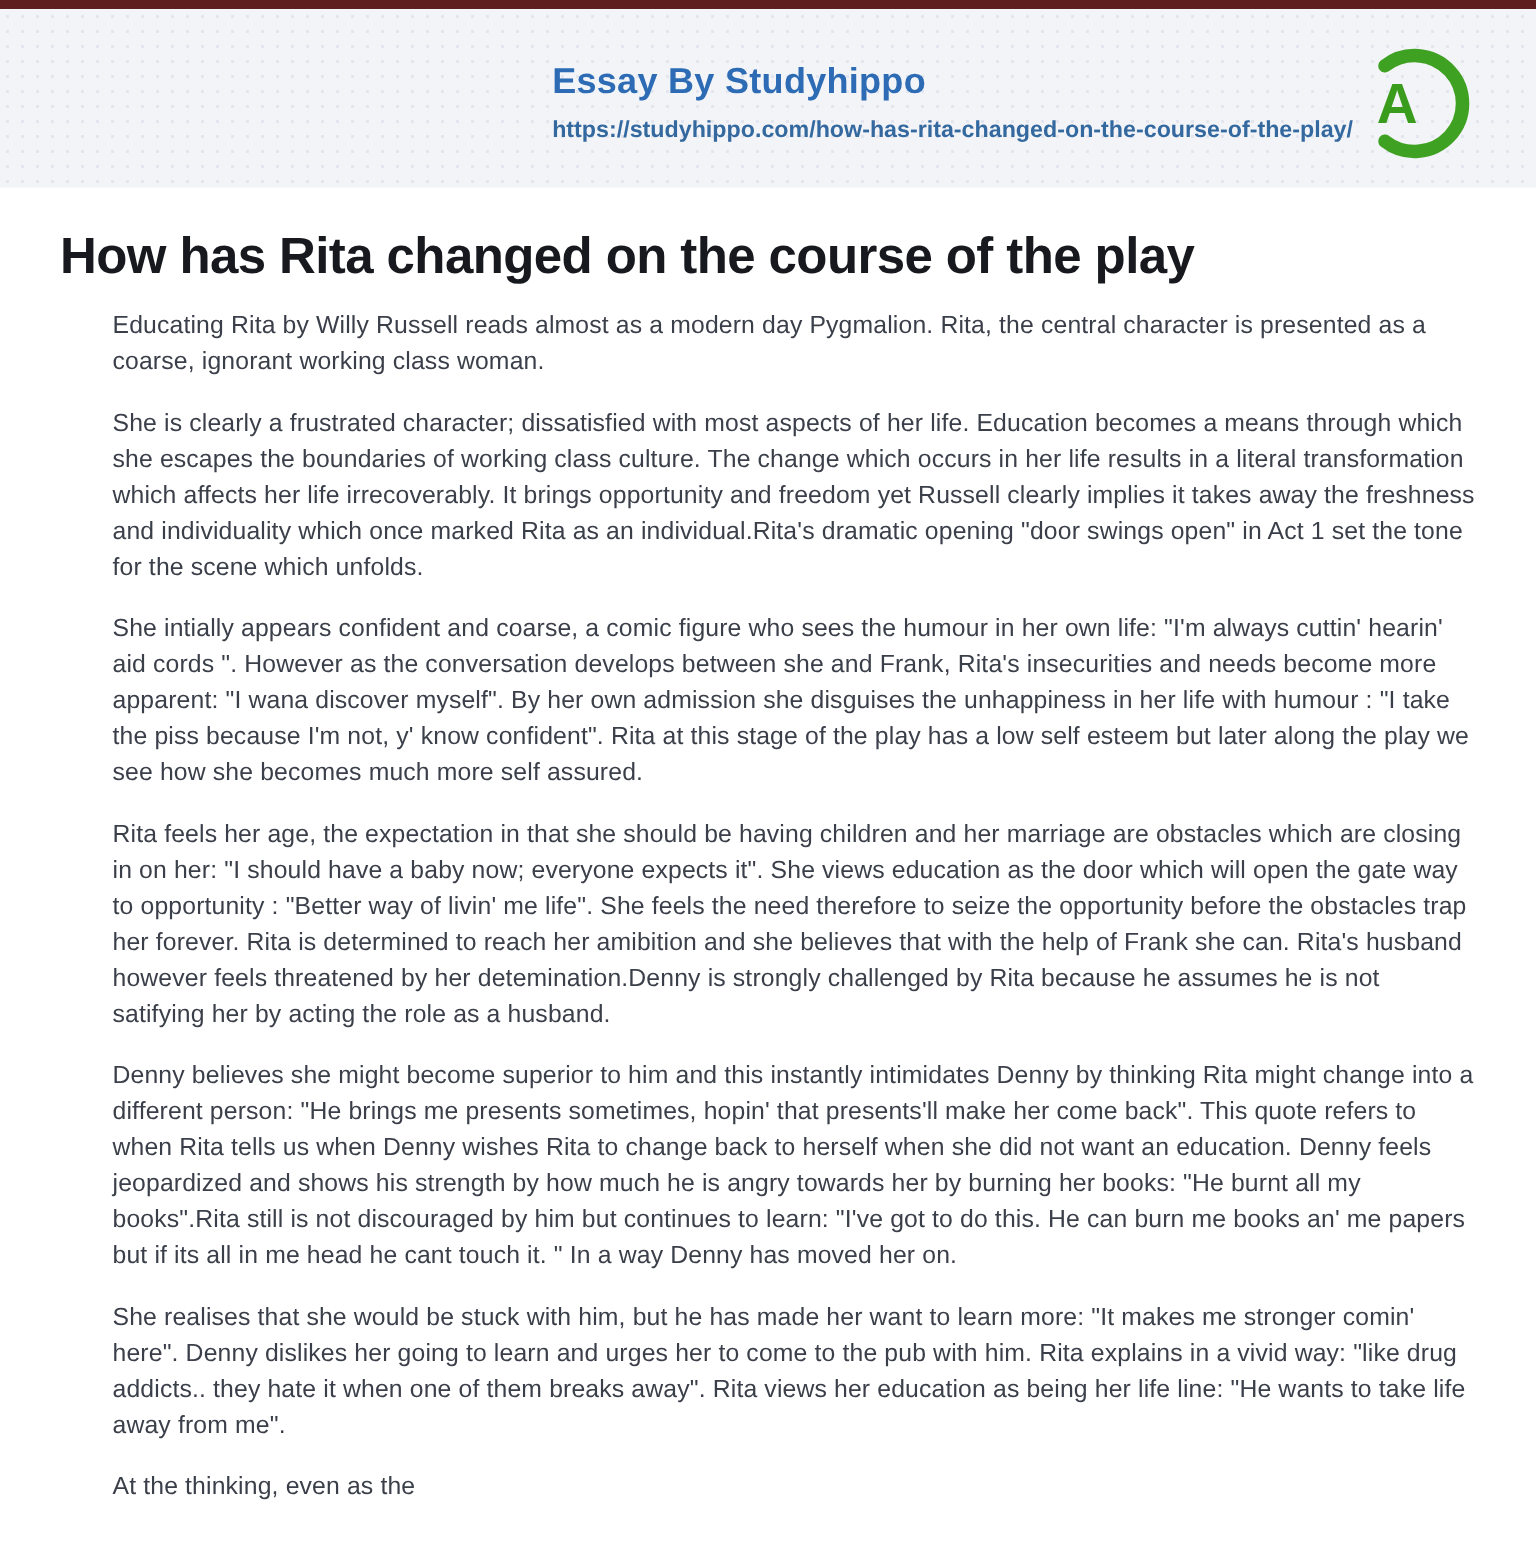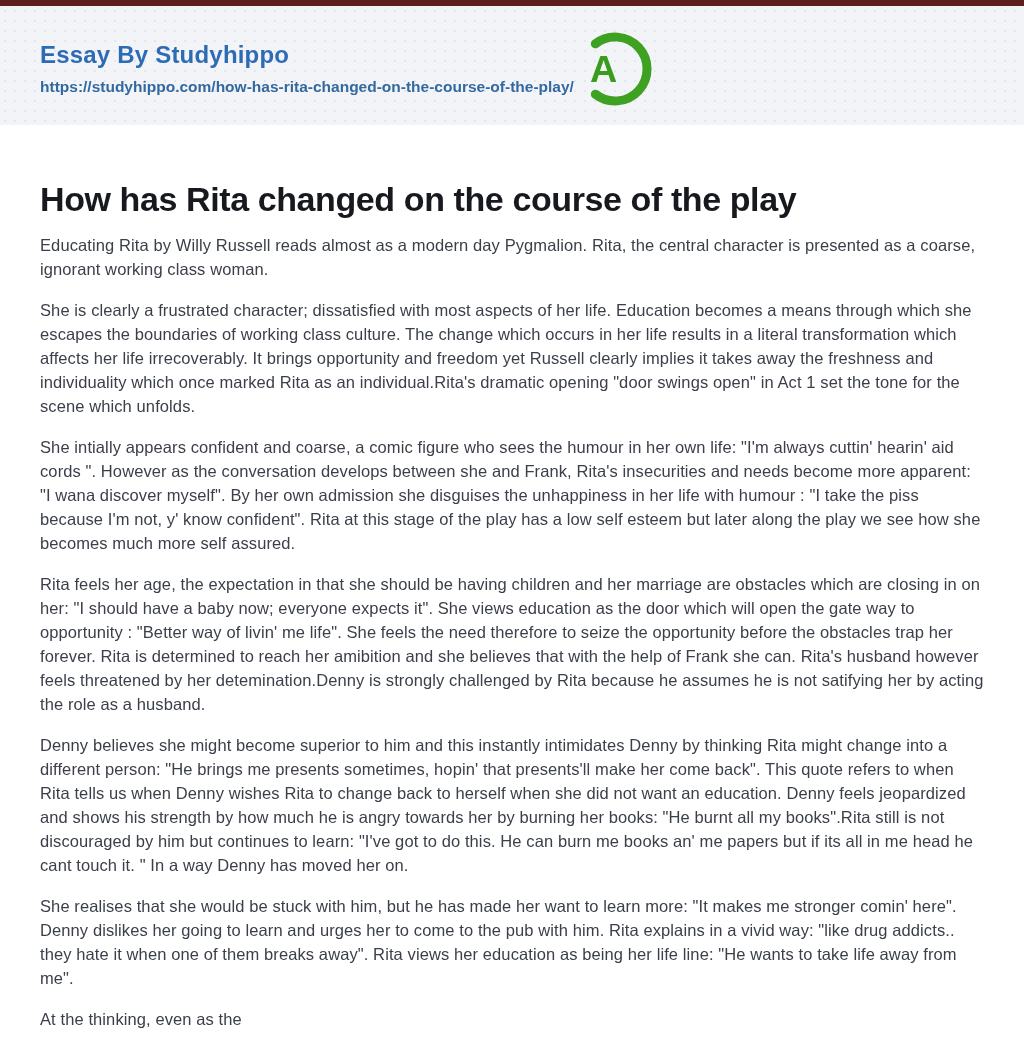--- a/index.html
+++ b/index.html
@@ -12,21 +12,21 @@
     height: 6px;
     width: 100%;
     background: #5f1e1e;
   }
   header {
     background-color: #f3f4f8;
     background-image: radial-gradient(#e3e5ef 1px, transparent 1px);
     background-size: 10px 10px;
     padding: 30px 40px 24px 40px;
     display: flex;
-    justify-content: flex-start;
+    justify-content: flex-end;
     align-items: center;
     height: 119px;
   }
   .header-left { display: flex; flex-direction: column; gap: 9px; }
   .site-title {
     color: #2d6cb5;
     font-size: 24px;
     font-weight: 700;
     letter-spacing: 0.2px;
   }
@@ -42,28 +42,28 @@
     padding: 26px 40px 0 40px;
     max-width: 1024px;
   }
   h1.essay-title {
     color: #17191e;
     font-size: 34px;
     font-weight: 700;
     letter-spacing: -0.4px;
     line-height: 1.2;
     margin-bottom: 13px;
-    margin-top: 28px;
   }
   p.essay-paragraph {
     color: #3a3f49;
     font-size: 16.5px;
     line-height: 24px;
     margin-bottom: 17px;
     letter-spacing: 0.1px;
+    margin-left: 35px;
   }
 </style>
 </head>
 <body>
 
 <div class="topbar"></div>
 
 <header>
   <div class="header-left">
     <div class="site-title">Essay By Studyhippo</div>

